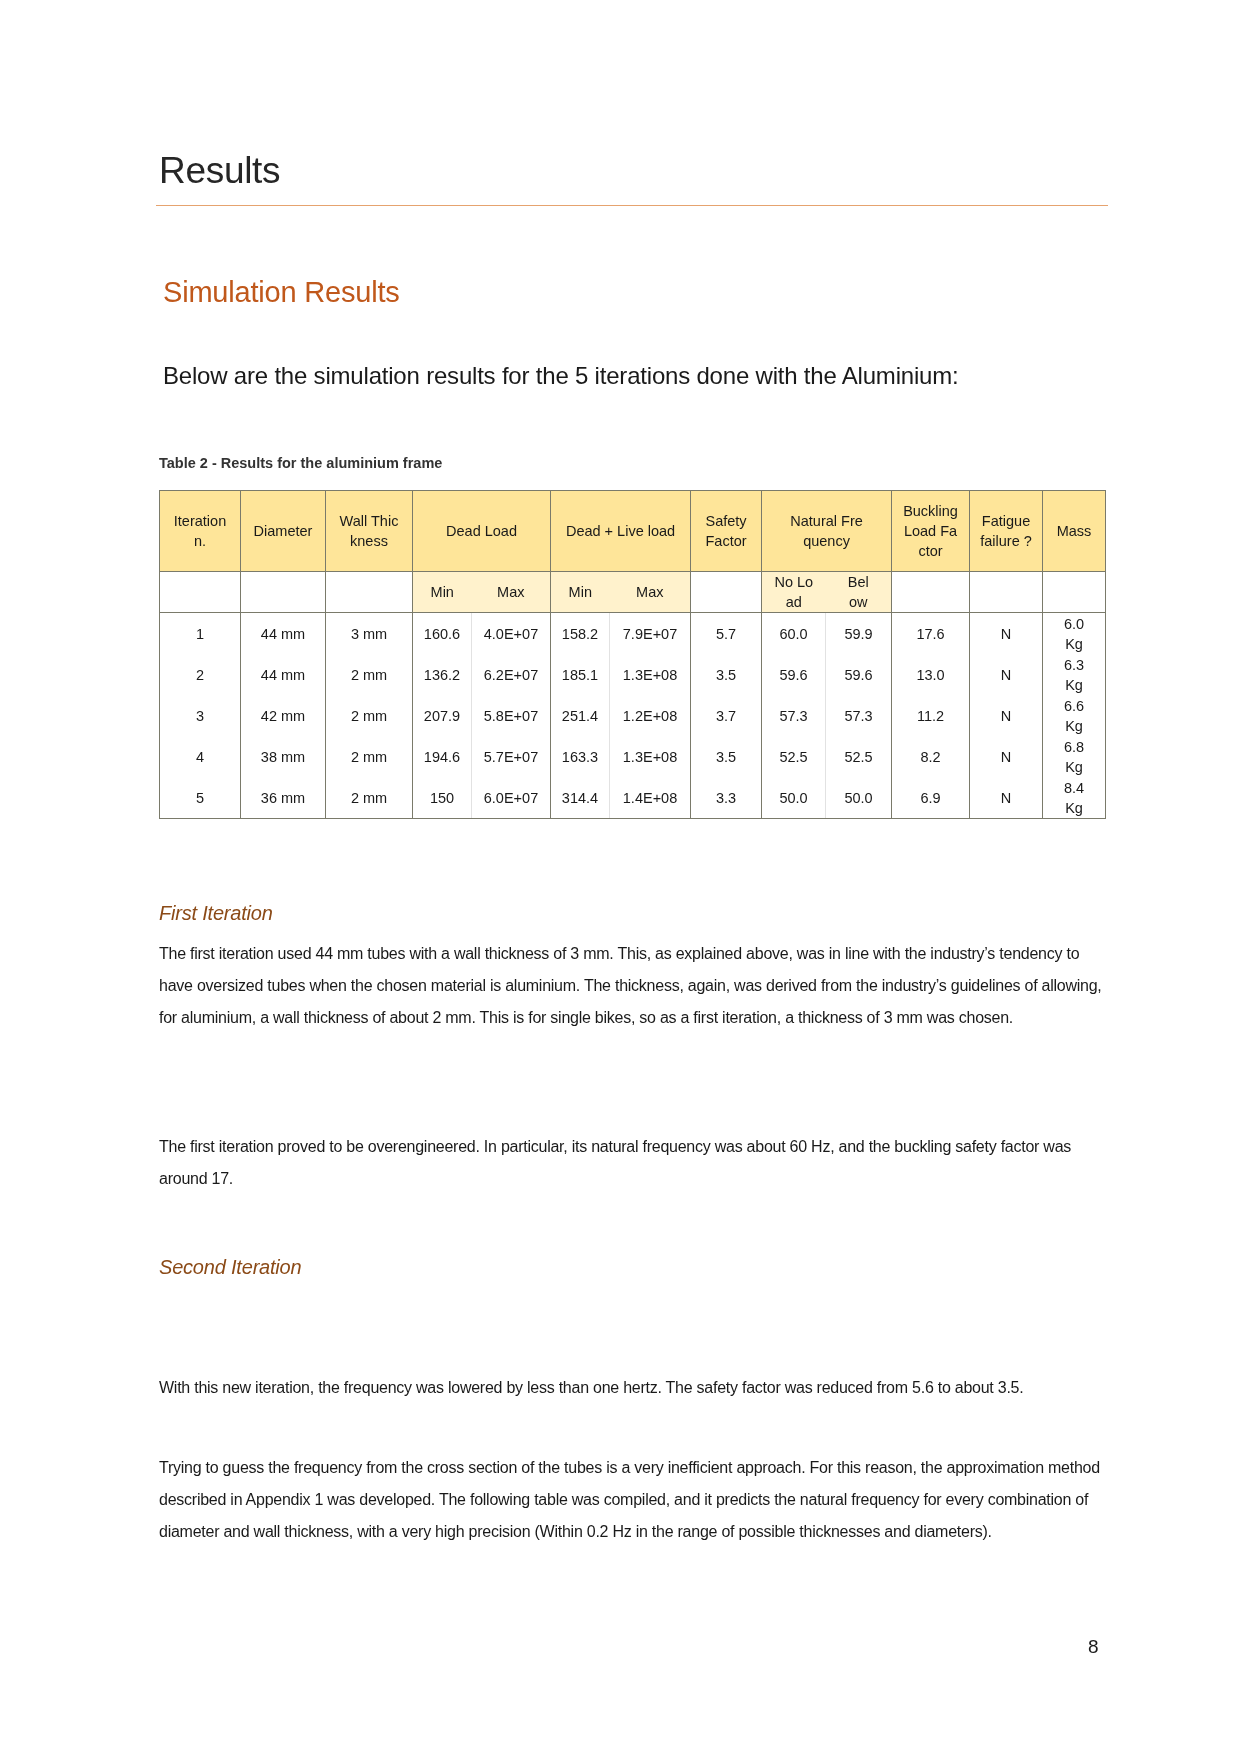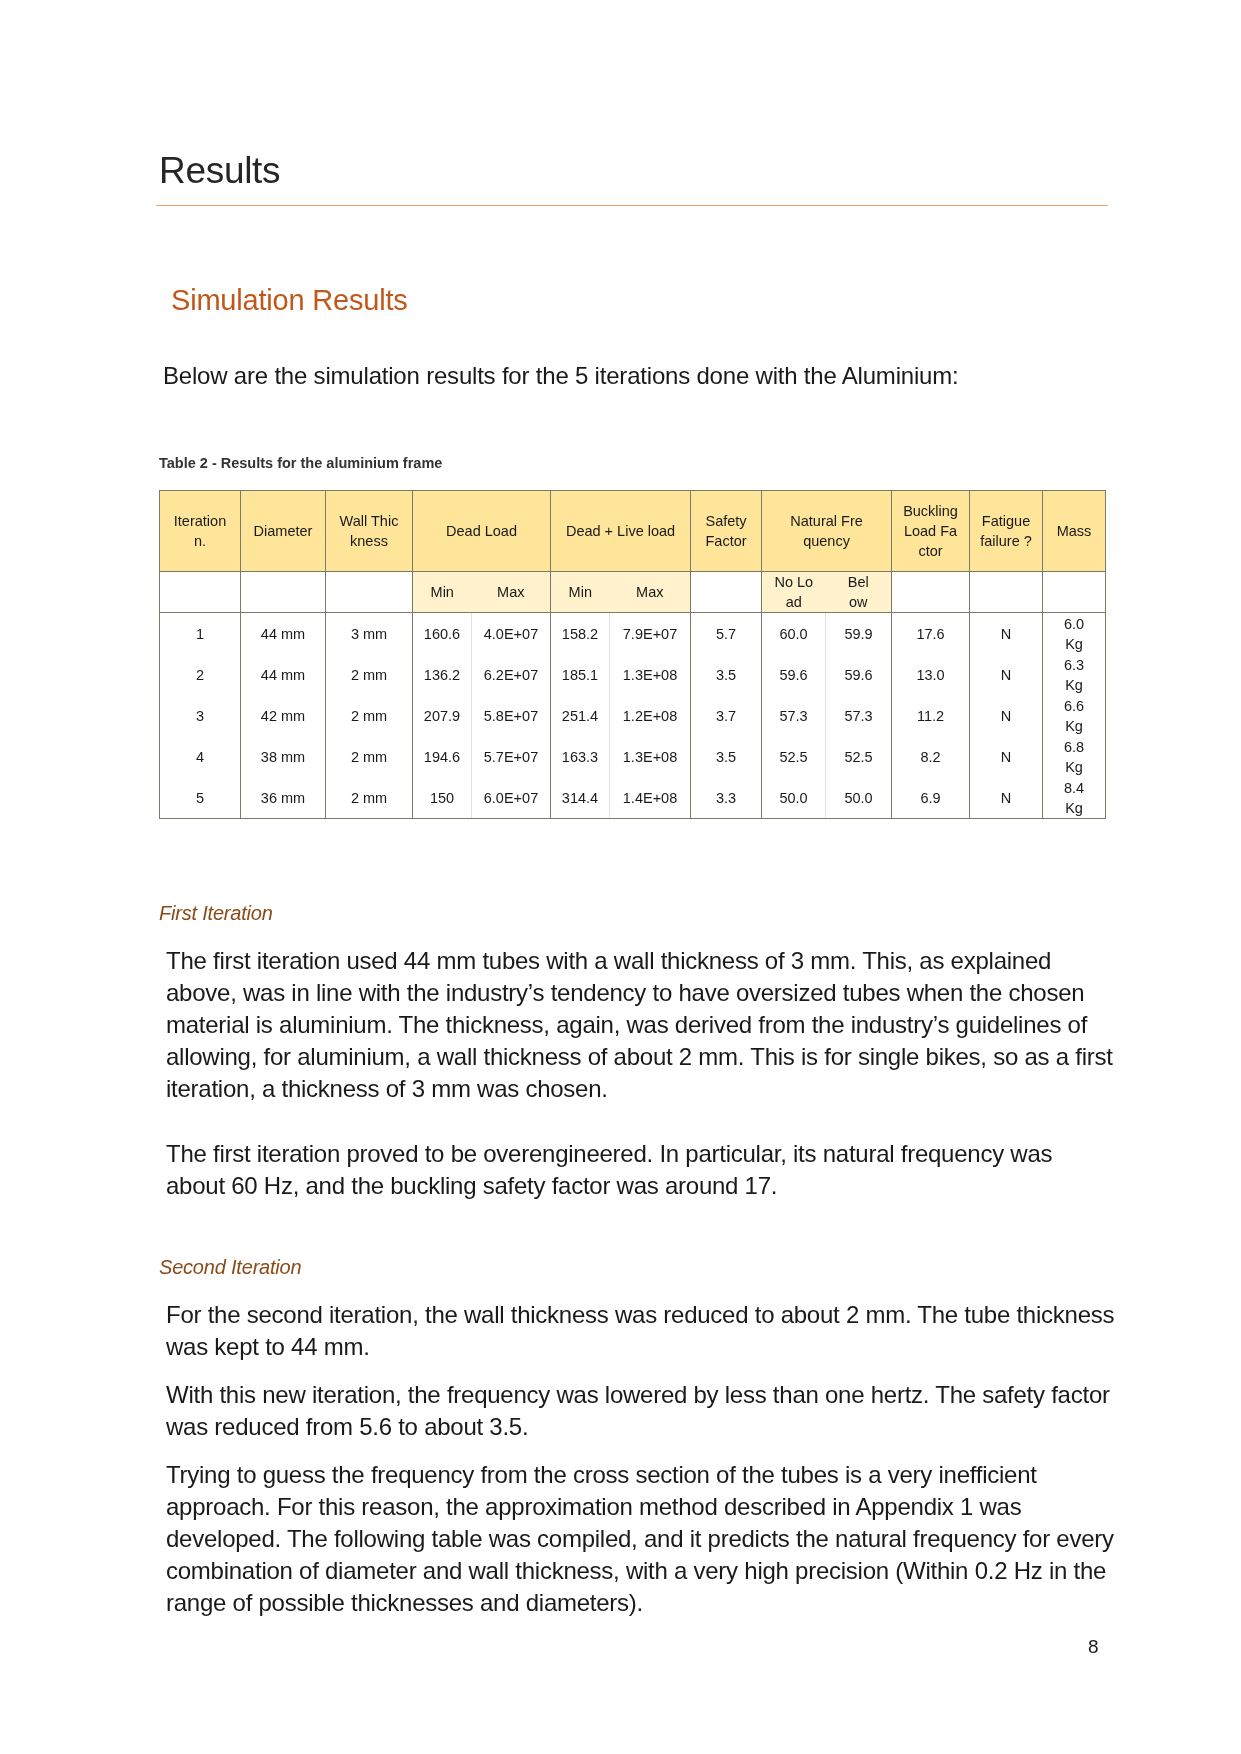--- a/index.html
+++ b/index.html
@@ -5,21 +5,21 @@
   html, body { margin: 0; padding: 0; background: #ffffff; }
   body { width: 1241px; height: 1754px; position: relative; overflow: hidden;
          font-family: "Liberation Sans", sans-serif; color: #1a1a1a; }
   .page { position: absolute; left: 8px; top: 0; width: 1241px; height: 1754px; }
 
   .h1 { position: absolute; left: 151px; top: 150px; font-size: 37px; font-weight: normal;
         color: #262626; letter-spacing: -0.3px; margin: 0; }
   .h1-rule { position: absolute; left: 148px; top: 205px; width: 952px; height: 0;
              border-top: 1.5px solid #e6a36f; }
   .h2 { position: absolute; left: 151px; top: 272px; font-size: 29px; font-weight: normal;
-        color: #c0581b; margin: 12px; letter-spacing: -0.2px; }
+        color: #c0581b; margin: 4px; letter-spacing: -0.2px; }
   .intro { position: absolute; left: 151px; top: 358px; font-size: 24px; color: #1a1a1a; margin: 4px;
            letter-spacing: -0.2px; }
   .caption { position: absolute; left: 151px; top: 455px; font-size: 14.5px; font-weight: bold;
              color: #333333; margin: 0; }
 
   table.results { position: absolute; left: 151px; top: 490px; width: 946px;
                   border-collapse: collapse; font-size: 14.5px; color: #1a1a1a; table-layout: fixed; }
   table.results td, table.results th { text-align: center; vertical-align: middle; padding: 0 2px;
                   line-height: 20px; font-weight: normal; }
   tr.head th { background: #fee599; border: 1.5px solid #7a7a6a; height: 80px; }
@@ -29,22 +29,22 @@
   tr.sub td.subh.first { border-left: 1.5px solid #7a7a6a; }
   tr.sub td.subh.last { border-right: 1.5px solid #7a7a6a; }
   tr.row td { height: 41px; border-left: 1.5px solid #7a7a6a; border-right: 1.5px solid #7a7a6a; }
   tr.row td.inner-l { border-left: 1px solid #e2e2e2; }
   tr.row td.inner-r { border-right: 1px solid #e2e2e2; }
   tr.row.lastrow td { border-bottom: 1.5px solid #7a7a6a; }
   .wrap { display: inline-block; word-break: break-all; }
 
   .h3 { position: absolute; left: 151px; font-size: 20px; font-style: italic; color: #8b4a17;
         margin: 0; font-weight: normal; letter-spacing: -0.2px; }
-  .para { position: absolute; left: 151px; width: 950px; font-size: 24px; line-height: 32px;
-          color: #1a1a1a; margin: 7px; letter-spacing: -0.25px; }
+  .para { position: absolute; left: 151px; width: 950px; font-size: 16px; line-height: 32px;
+          color: #1a1a1a; margin: 0; letter-spacing: -0.25px; }
   .pagenum { position: absolute; left: 1080px; top: 1636px; font-size: 19px; color: #1a1a1a; margin: 0; }
 </style>
 </head>
 <body>
 
 <div class="page">
 
   <h1 class="h1">Results</h1>
   <div class="h1-rule"></div>
 
@@ -176,18 +176,17 @@
           <td><span class="wrap" style="width: 30px;">8.4 Kg</span></td>
         </tr>
       </tbody>
   </table>
 
   <h3 class="h3" style="top:902px">First Iteration</h3>
   <p class="para" style="top:938px">The first iteration used 44 mm tubes with a wall thickness of 3 mm. This, as explained above, was in line with the industry’s tendency to have oversized tubes when the chosen material is aluminium. The thickness, again, was derived from the industry’s guidelines of allowing, for aluminium, a wall thickness of about 2 mm. This is for single bikes, so as a first iteration, a thickness of 3 mm was chosen.</p>
   <p class="para" style="top:1131px">The first iteration proved to be overengineered. In particular, its natural frequency was about 60 Hz, and the buckling safety factor was around 17.</p>
 
   <h3 class="h3" style="top:1256px">Second Iteration</h3>
-  <p class="para" style="top:1292px">For the second iteration, the wall thickness was reduced to about 2 mm. The tube thickness was kept to 44 mm.</p>
   <p class="para" style="top:1372px">With this new iteration, the frequency was lowered by less than one hertz. The safety factor was reduced from 5.6 to about 3.5.</p>
   <p class="para" style="top:1452px">Trying to guess the frequency from the cross section of the tubes is a very inefficient approach. For this reason, the approximation method described in Appendix 1 was developed. The following table was compiled, and it predicts the natural frequency for every combination of diameter and wall thickness, with a very high precision (Within 0.2 Hz in the range of possible thicknesses and diameters).</p>
 
   <p class="pagenum">8</p>
 </div>
 
 </body></html>

